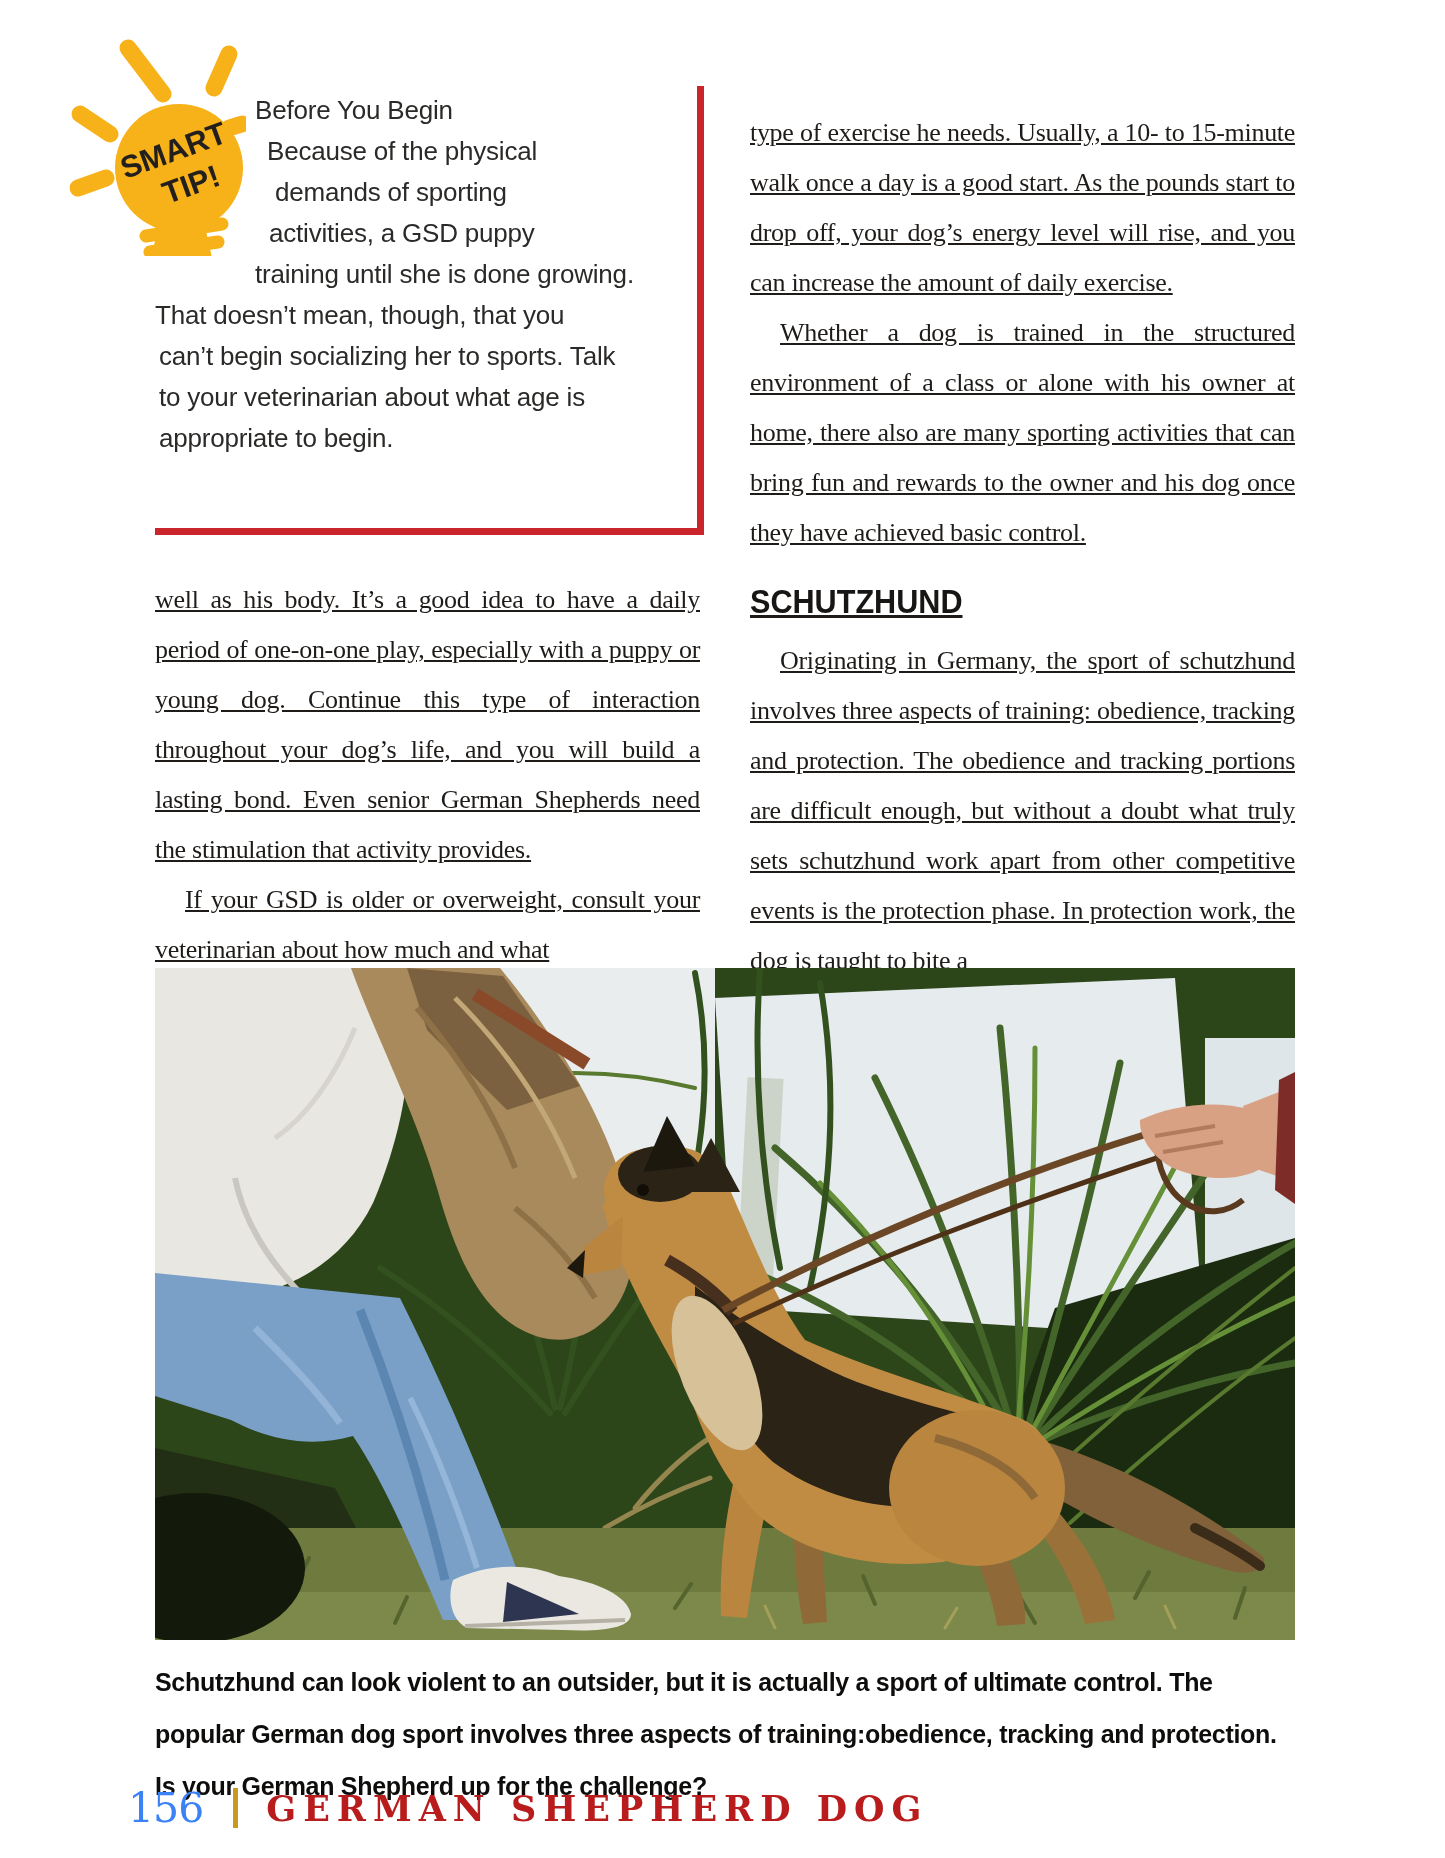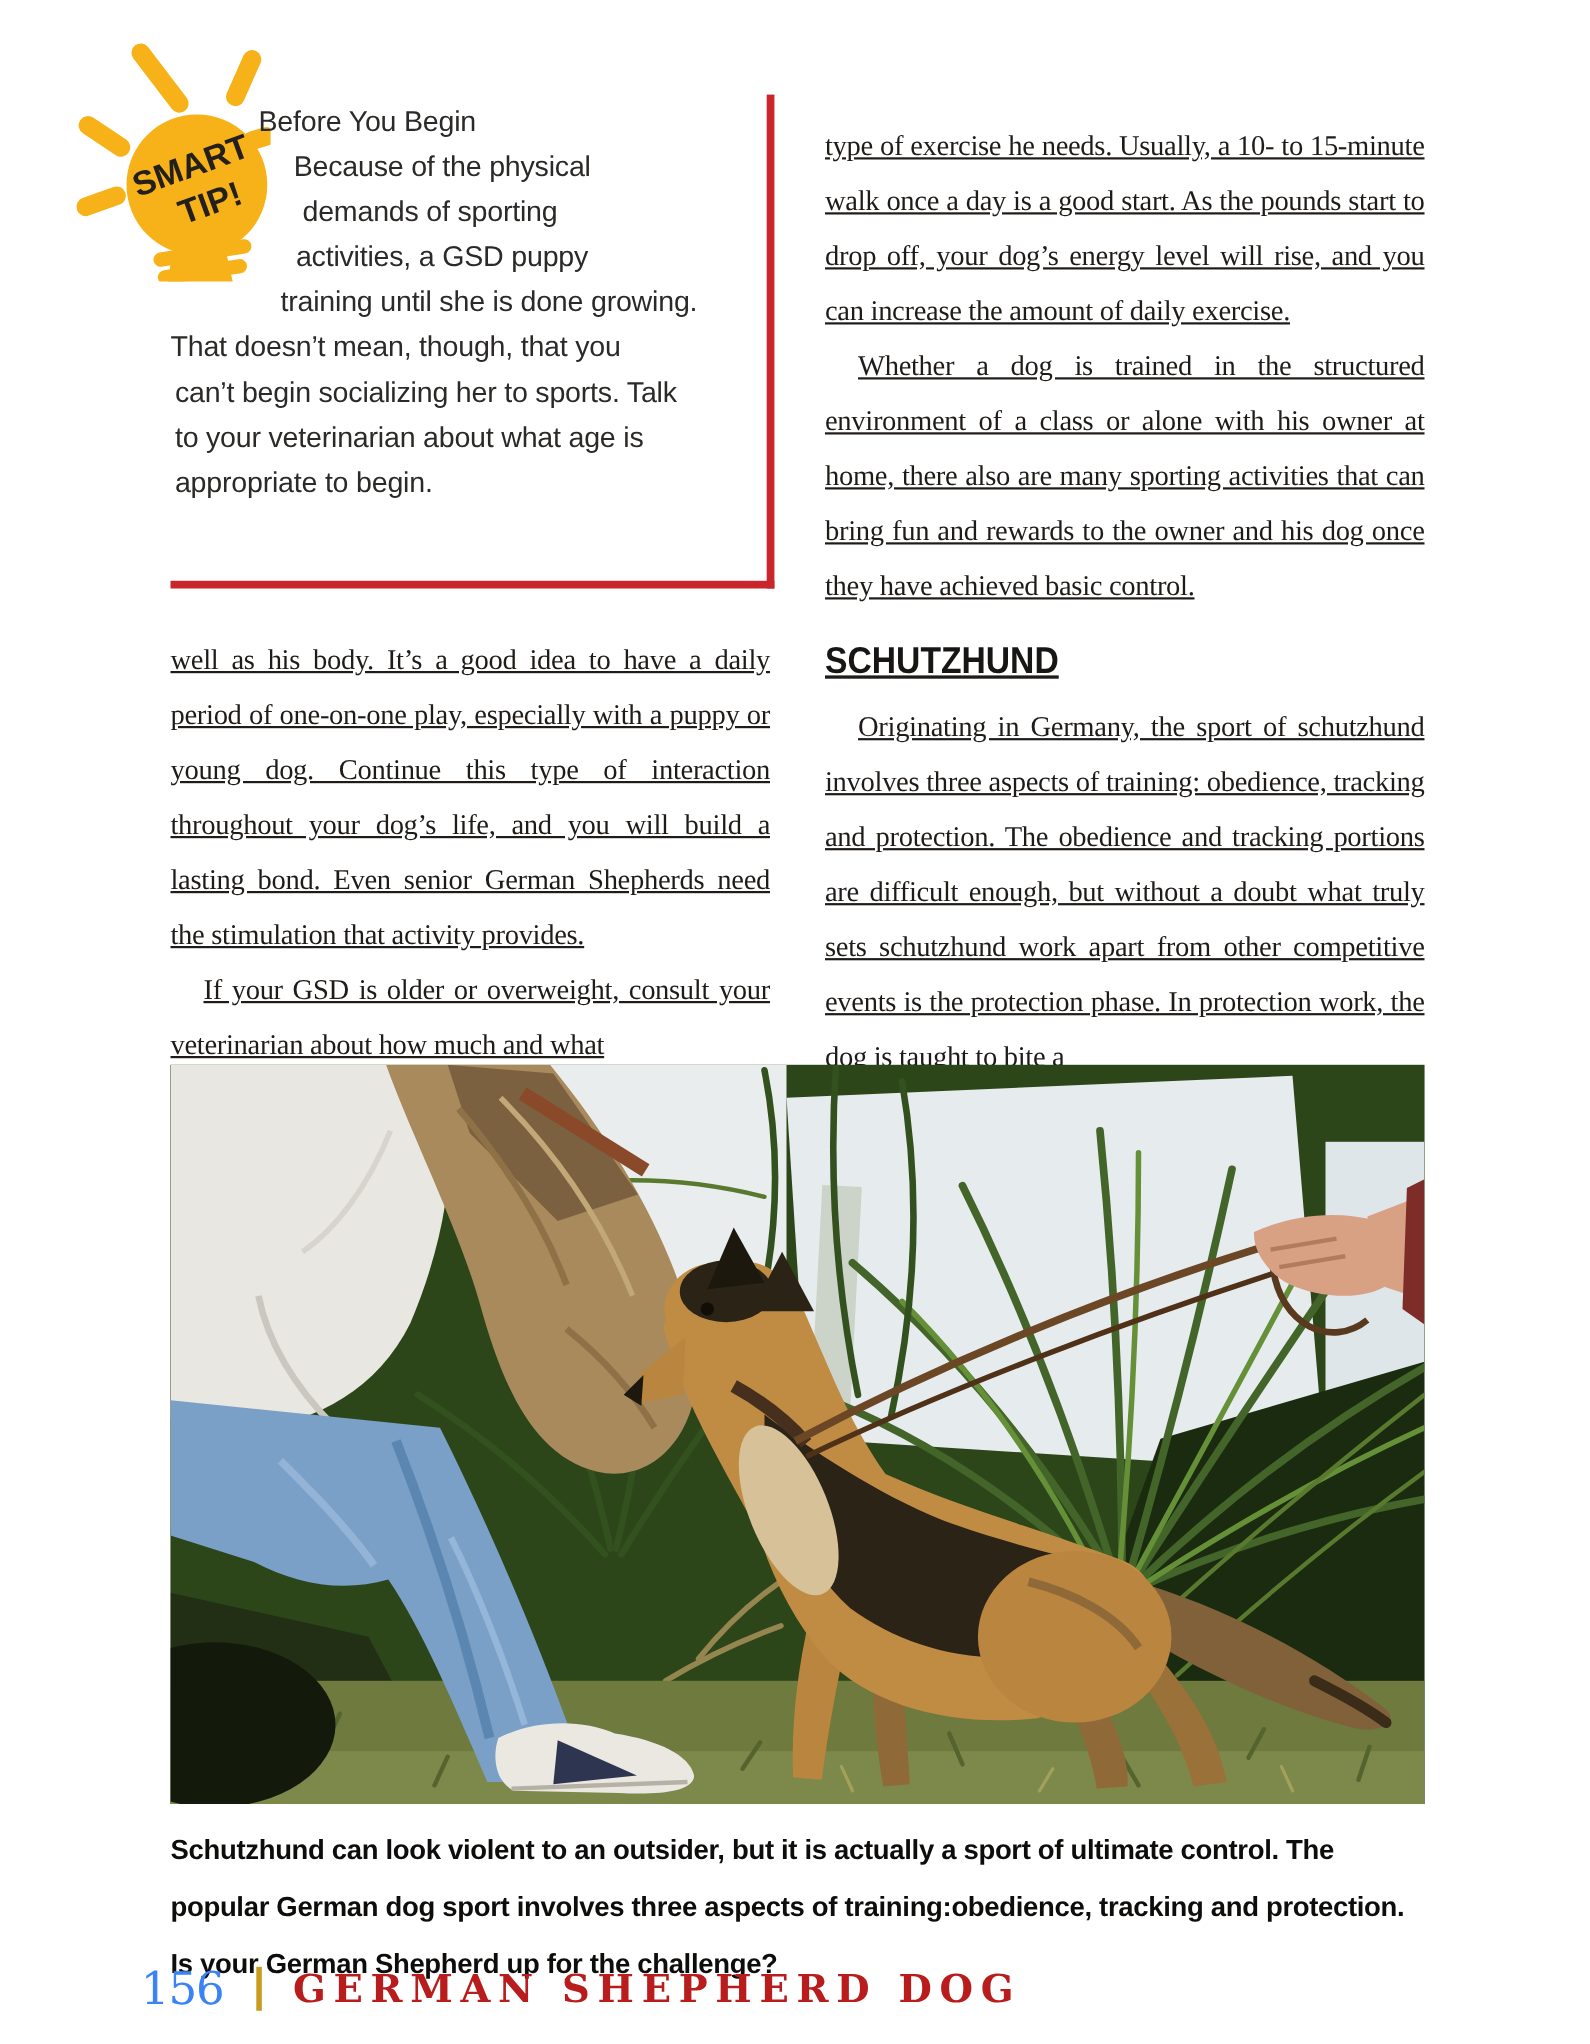--- a/index.html
+++ b/index.html
@@ -6,21 +6,21 @@
   #page{
     position:relative;width:1445px;height:1858px;margin:0 auto;background:#ffffff;
     font-family:"Liberation Serif", serif;color:#201d1a;overflow:hidden;
   }
   
   #bulb{position:absolute;left:66px;top:36px;width:180px;height:220px;}
   .tip-text{position:absolute;left:155px;top:90px;width:540px;
     font-family:"Liberation Sans", sans-serif;font-size:26px;line-height:41px;
     color:#2b2a28;letter-spacing:-0.2px;}
   .tip-line{white-space:nowrap;}
-  .tip-line:nth-child(1){margin-left:80px;}
+  .tip-line:nth-child(1){margin-left:100px;}
   .tip-line:nth-child(2){margin-left:112px;}
   .tip-line:nth-child(3){margin-left:120px;}
   .tip-line:nth-child(4){margin-left:114px;}
   .tip-line:nth-child(5){margin-left:100px;}
   .tip-line:nth-child(6){}
   .tip-line:nth-child(7){margin-left:4px;}
   .tip-line:nth-child(8){margin-left:4px;}
   .tip-line:nth-child(9){margin-left:4px;}
   .tip-line:nth-child(10){margin-left:2px;}
   .tip-border{position:absolute;left:155px;top:86px;width:542px;height:442px;

